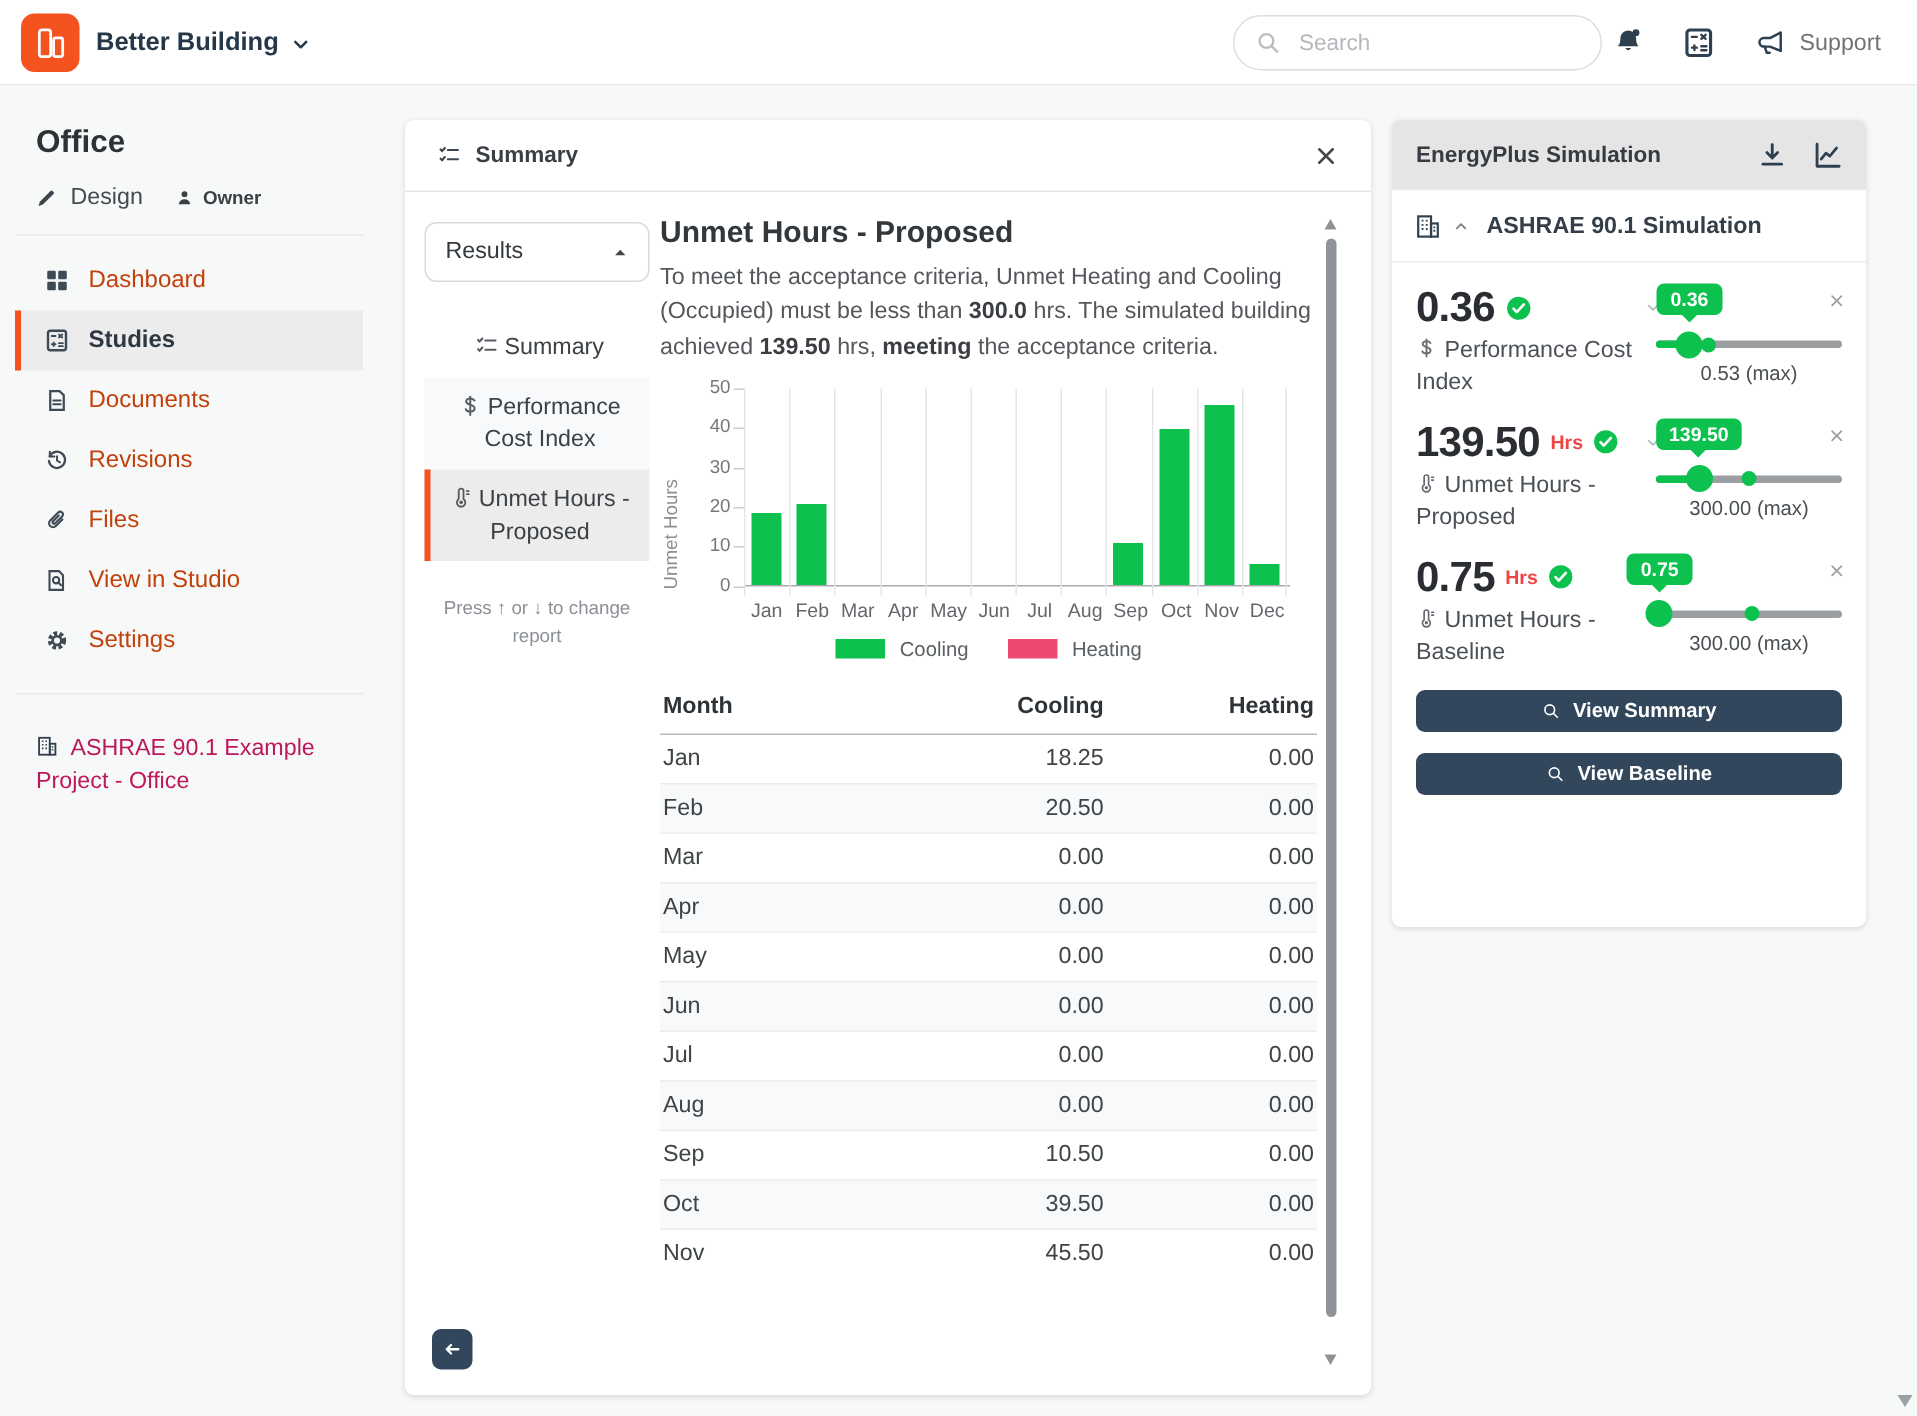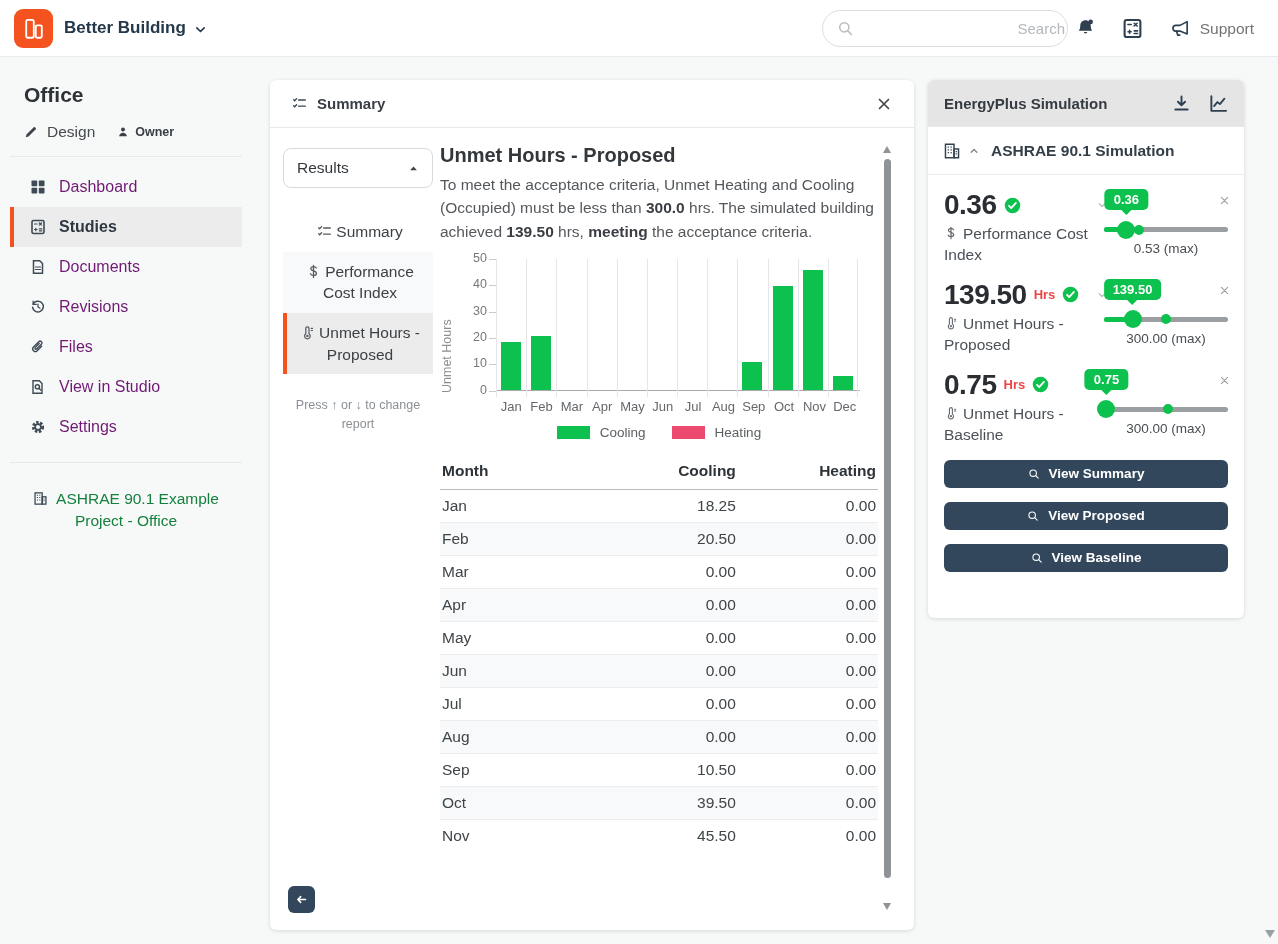--- a/index.html
+++ b/index.html
@@ -21,48 +21,48 @@
     justify-content:center; cursor:pointer; }
   .logo svg { width:26px; height:26px; }
   .brand { position:absolute; left:64px; top:18px; display:flex; align-items:center;
     gap:8px; font-size:17px; font-weight:700; color:#24384a; cursor:pointer; }
   .brand .icon { width:13px; height:13px; color:#24384a; margin-top:2px; }
   .search { position:absolute; left:822px; top:10px; width:246px; height:37px;
     border:1px solid #dcdee1; border-radius:19px; background:#fff;
     display:flex; align-items:center; padding:0 14px; }
   .search .icon { width:17px; height:17px; color:#b9bdc1; }
   .search input { border:none; outline:none; flex:1; margin-left:10px;
-    font-size:15px; color:#444; font-family:inherit; background:transparent;text-align:right; }
+    font-size:15px; color:#444; font-family:inherit; background:transparent; }
   .search input::placeholder { color:#b4b8bc; }
   .tb-icons { position:absolute; right:24px; top:0; height:57px;
     display:flex; align-items:center; gap:26px; }
   .tb-icons .icon { width:21px; height:21px; color:#2e4050; cursor:pointer; }
   .support { display:flex; align-items:center; gap:9px; cursor:pointer;
     font-size:15.5px; color:#737373; }
   .support .icon { width:22px; height:22px; }
 
   
   .sidebar { position:absolute; top:57px; left:0; width:252px; bottom:0; }
   .side-title { margin:26px 0 0 24px; font-size:21px; font-weight:700; color:#2d3237; }
   .side-meta { display:flex; align-items:center; margin:16px 0 0 24px; gap:22px; }
   .meta-design { display:flex; align-items:center; gap:9px; font-size:15.5px;
     color:#454b51; cursor:pointer; }
   .meta-design .icon { width:14px; height:14px; color:#3c434a; }
   .meta-owner { display:flex; align-items:center; gap:6px; font-size:12.5px;
     font-weight:700; color:#3a4046; }
   .meta-owner .icon { width:12px; height:12px; color:#3a4046; }
   .side-div { border-top:1px solid #e8e9ea; margin:15px 10px 10px 10px; }
   .nav-item { display:flex; align-items:center; height:40px; margin:0 10px 0 10px;
-    padding-left:16px; gap:13px; font-size:16px; color:#701a75; cursor:pointer;
+    padding-left:16px; gap:13px; font-size:16px; color:#c2410c; cursor:pointer;
     border-left:4px solid transparent; }
   .nav-item .icon { width:16px; height:16px; color:#3e4a55; }
   .nav-item.active { background:#ececec; border-left:4px solid #f4521e;
     font-weight:700; color:#2e3843; }
   .side-foot { margin:25px 24px 0 24px; font-size:15.5px; line-height:1.45;
-    color:#15803d; cursor:pointer;text-align:center; }
+    color:#be185d; cursor:pointer; }
   .side-foot .icon { width:15px; height:15px; color:#31404d; margin-right:8px;
     position:relative; top:2px; }
 
   
   .card { background:#fff; border-radius:6px; box-shadow:0 1px 4px rgba(0,0,0,.13);
     position:absolute; }
   #summary-card { left:270px; top:80px; width:644px; height:850px; overflow:hidden; }
   .m-header { height:48px; border-bottom:1px solid #e8e8e8; display:flex;
     align-items:center; padding:0 22px; }
   .m-header .t-icon { width:15px; height:15px; color:#3c4650; margin-right:10px; }
@@ -700,29 +700,20 @@
           </span>
           <span>View Summary</span>
         </button>
         <button class="r-btn">
           <span class="icon">
             <svg viewBox="0 0 20 20" fill="none" stroke="currentColor" stroke-width="1.8" stroke-linecap="round">
               <circle cx="8.6" cy="8.6" r="5.4"></circle>
               <path d="M12.8 12.8L17 17"></path>
             </svg>
           </span>
-          <span>View Proposed</span>
-        </button>
-        <button class="r-btn">
-          <span class="icon">
-            <svg viewBox="0 0 20 20" fill="none" stroke="currentColor" stroke-width="1.8" stroke-linecap="round">
-              <circle cx="8.6" cy="8.6" r="5.4"></circle>
-              <path d="M12.8 12.8L17 17"></path>
-            </svg>
-          </span>
           <span>View Baseline</span>
         </button>
       </div>
   </div>
 </div>
 
 <div class="pg-up"></div>
 <div class="pg-down"></div>
 
 </body></html>

